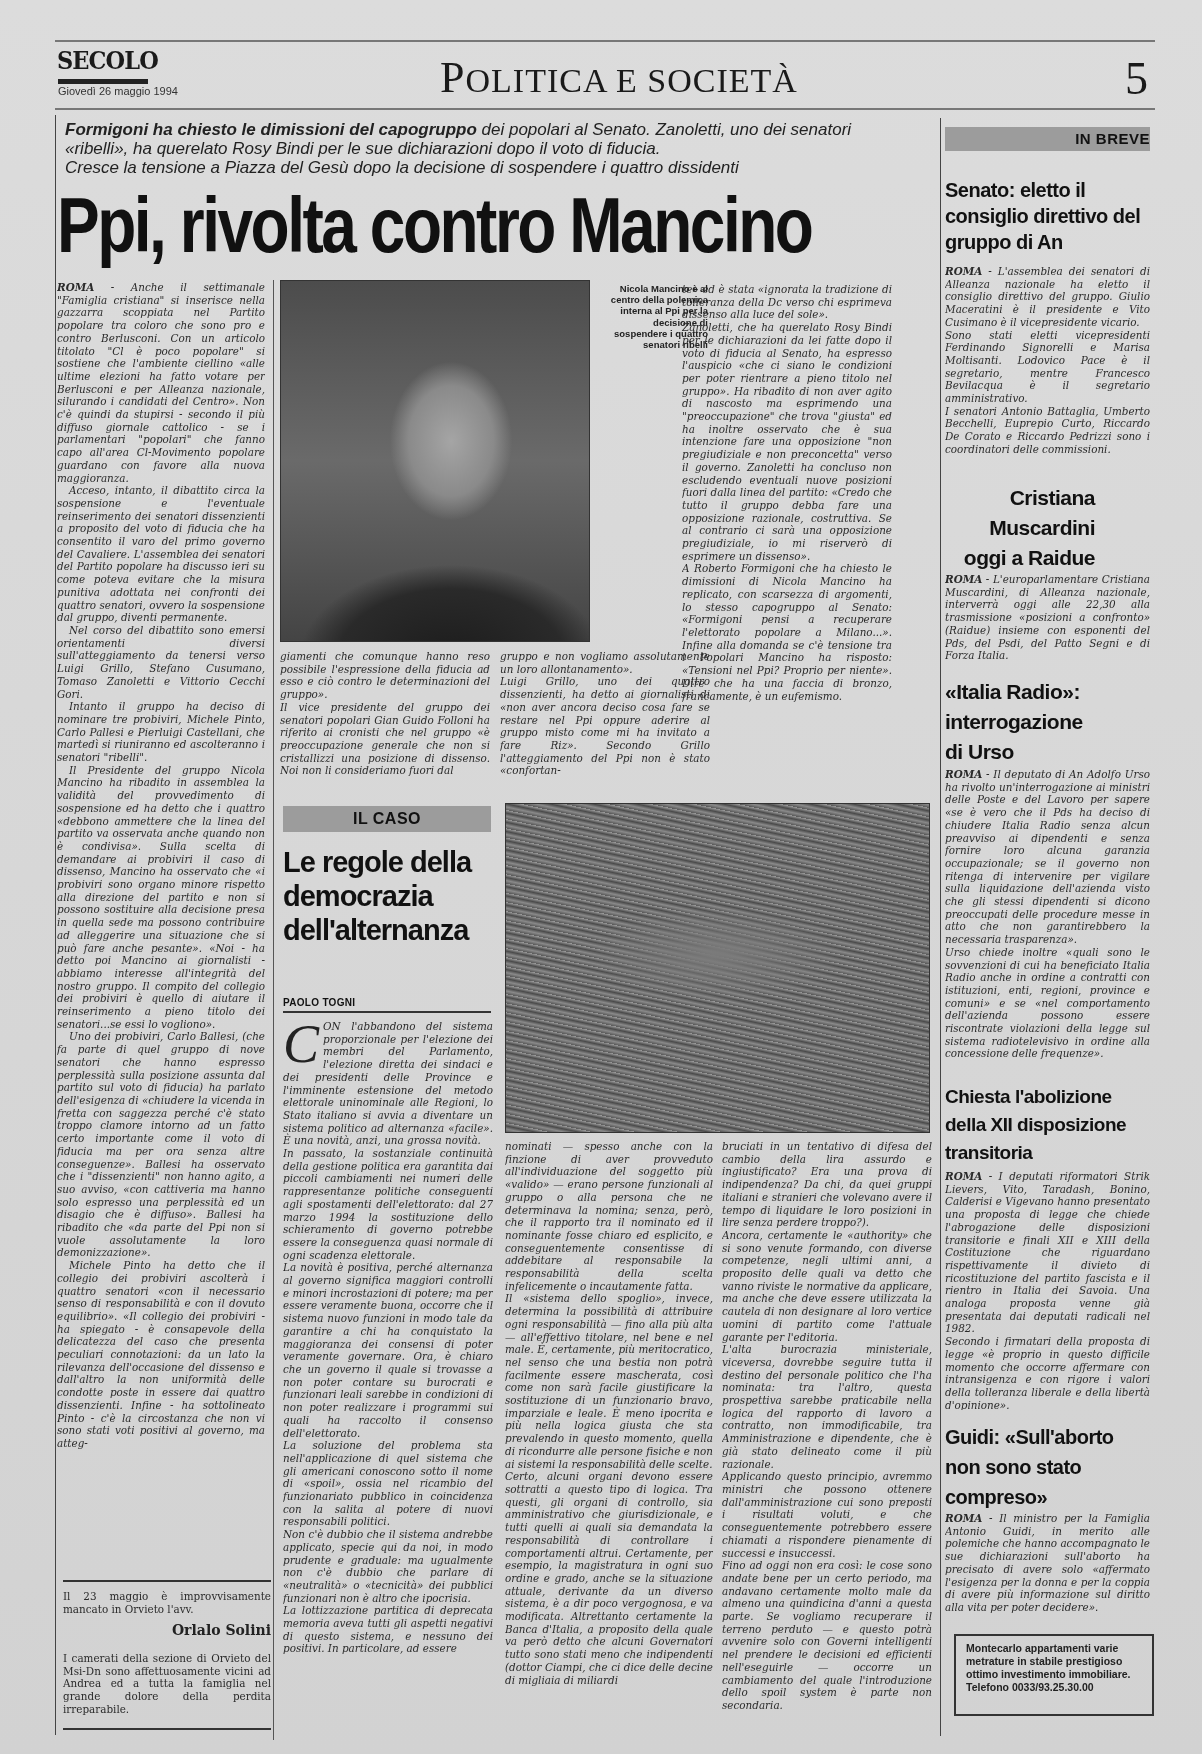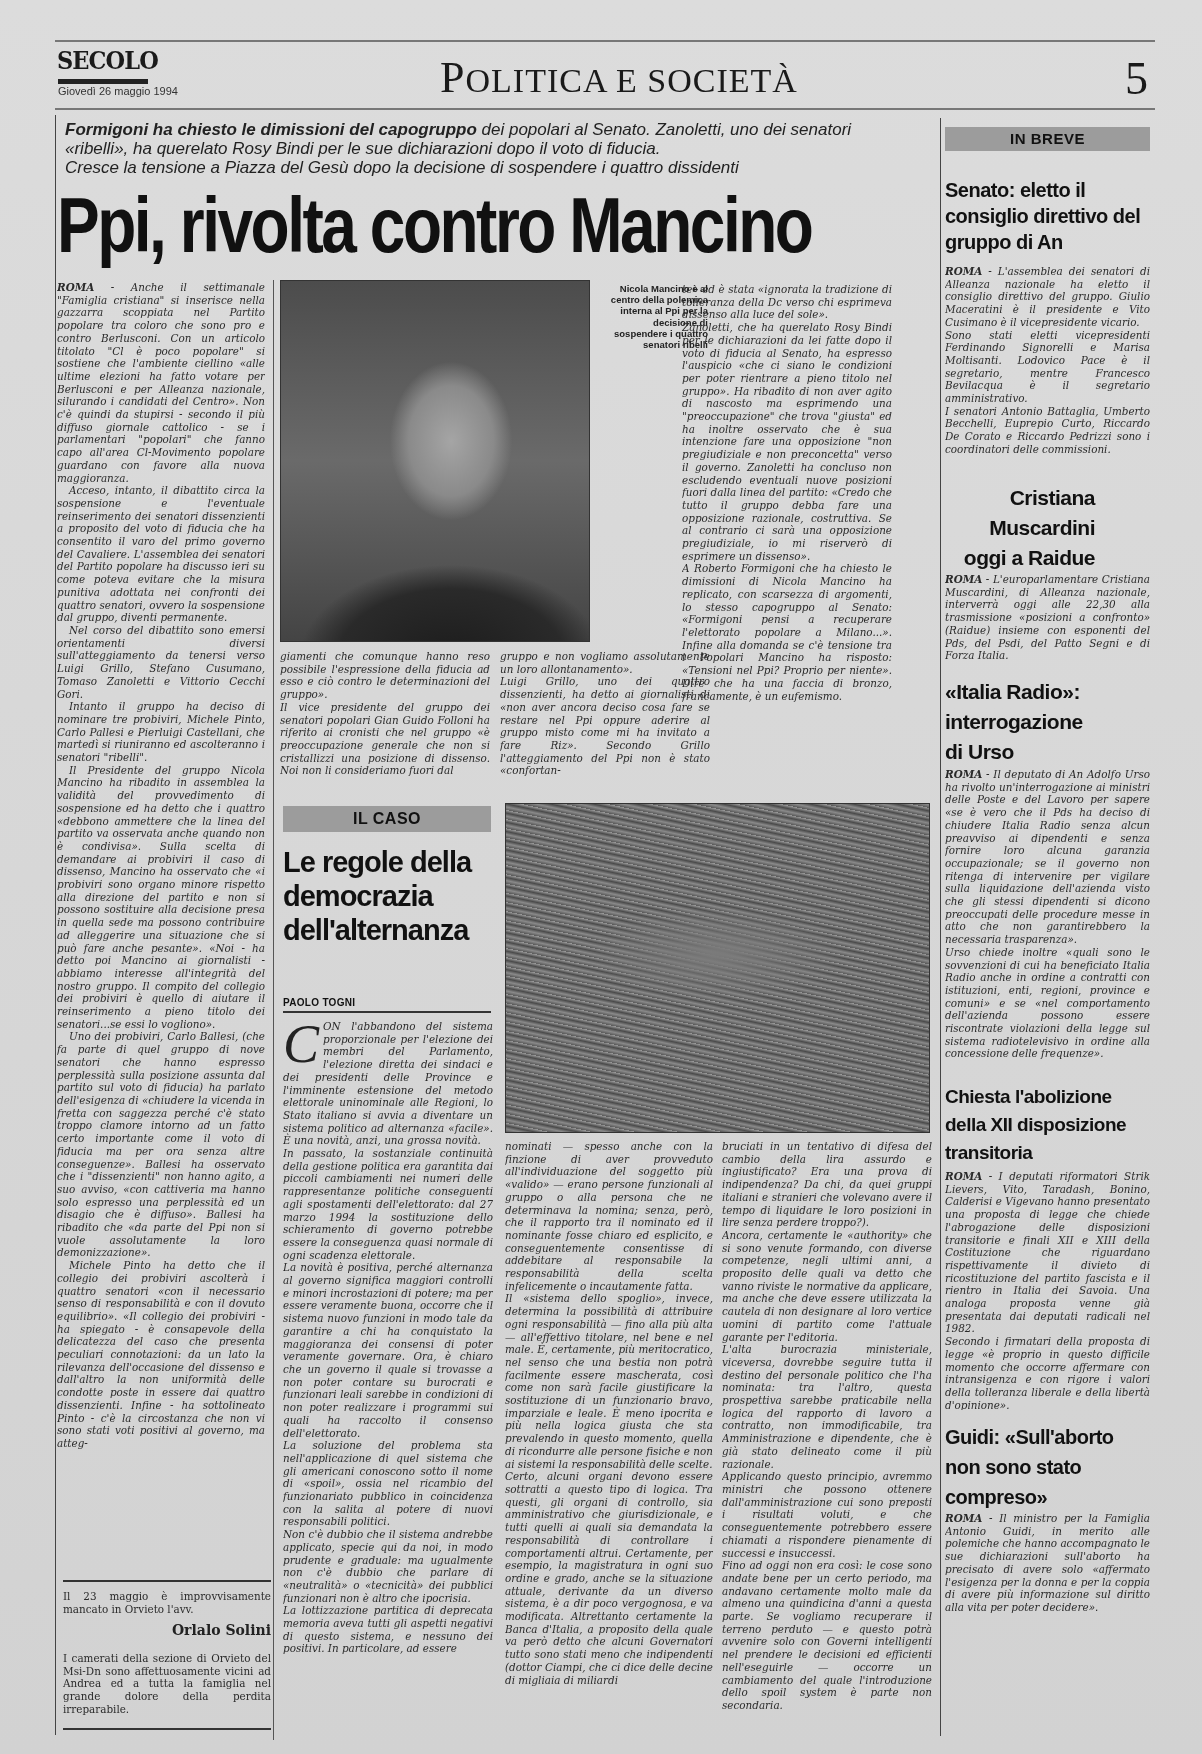--- a/index.html
+++ b/index.html
@@ -131,34 +131,38 @@
 
   <div class="col" style="left:505px; top:1140px; width:208px; height:595px; overflow:hidden; white-space:pre-line;">nominati — spesso anche con la finzione di aver provveduto all'individuazione del soggetto più «valido» — erano persone funzionali al gruppo o alla persona che ne determinava la nomina; senza, però, che il rapporto tra il nominato ed il nominante fosse chiaro ed esplicito, e conseguentemente consentisse di addebitare al responsabile la responsabilità della scelta infelicemente o incautamente fatta.
 Il «sistema dello spoglio», invece, determina la possibilità di attribuire ogni responsabilità — fino alla più alta — all'effettivo titolare, nel bene e nel male. È, certamente, più meritocratico, nel senso che una bestia non potrà facilmente essere mascherata, così come non sarà facile giustificare la sostituzione di un funzionario bravo, imparziale e leale. È meno ipocrita e più nella logica giusta che sta prevalendo in questo momento, quella di ricondurre alle persone fisiche e non ai sistemi la responsabilità delle scelte.
 Certo, alcuni organi devono essere sottratti a questo tipo di logica. Tra questi, gli organi di controllo, sia amministrativo che giurisdizionale, e tutti quelli ai quali sia demandata la responsabilità di controllare i comportamenti altrui. Certamente, per esempio, la magistratura in ogni suo ordine e grado, anche se la situazione attuale, derivante da un diverso sistema, è a dir poco vergognosa, e va modificata. Altrettanto certamente la Banca d'Italia, a proposito della quale va però detto che alcuni Governatori tutto sono stati meno che indipendenti (dottor Ciampi, che ci dice delle decine di migliaia di miliardi</div>
   <div class="col" style="left:722px; top:1140px; width:210px; height:595px; overflow:hidden; white-space:pre-line;">bruciati in un tentativo di difesa del cambio della lira assurdo e ingiustificato? Era una prova di indipendenza? Da chi, da quei gruppi italiani e stranieri che volevano avere il tempo di liquidare le loro posizioni in lire senza perdere troppo?).
 Ancora, certamente le «authority» che si sono venute formando, con diverse competenze, negli ultimi anni, a proposito delle quali va detto che vanno riviste le normative da applicare, ma anche che deve essere utilizzata la cautela di non designare al loro vertice uomini di partito come l'attuale garante per l'editoria.
 L'alta burocrazia ministeriale, viceversa, dovrebbe seguire tutta il destino del personale politico che l'ha nominata: tra l'altro, questa prospettiva sarebbe praticabile nella logica del rapporto di lavoro a contratto, non immodificabile, tra Amministrazione e dipendente, che è già stato delineato come il più razionale.
 Applicando questo principio, avremmo ministri che possono ottenere dall'amministrazione cui sono preposti i risultati voluti, e che conseguentemente potrebbero essere chiamati a rispondere pienamente di successi e insuccessi.
 Fino ad oggi non era così: le cose sono andate bene per un certo periodo, ma andavano certamente molto male da almeno una quindicina d'anni a questa parte. Se vogliamo recuperare il terreno perduto — e questo potrà avvenire solo con Governi intelligenti nel prendere le decisioni ed efficienti nell'eseguirle — occorre un cambiamento del quale l'introduzione dello spoil system è parte non secondaria.</div>
 
-  <div class="label-box" style="left:945px; top:127px; width:205px; height:24px; line-height:24px; font-size:15px;">IN BREVE</div>
+  <div class="label-box" style="left:945px; top:127px; width:205px; height:24px; line-height:24px; font-size:15px;text-align:right;">IN BREVE</div>
 
   <div class="breve-headline" style="top:177px;">Senato: eletto il consiglio direttivo del gruppo di An</div>
   <div class="col" style="left:945px; top:265px; width:205px; height:200px; overflow:hidden; white-space:pre-line;"><span class="dateline">ROMA</span><span> - L'assemblea dei senatori di Alleanza nazionale ha eletto il consiglio direttivo del gruppo. Giulio Maceratini è il presidente e Vito Cusimano è il vicepresidente vicario.
 Sono stati eletti vicepresidenti Ferdinando Signorelli e Marisa Moltisanti. Lodovico Pace è il segretario, mentre Francesco Bevilacqua è il segretario amministrativo.
 I senatori Antonio Battaglia, Umberto Becchelli, Euprepio Curto, Riccardo De Corato e Riccardo Pedrizzi sono i coordinatori delle commissioni.</span></div>
 
   <div class="breve-headline" style="top:483px; font-size:21px; line-height:30px; width:150px;text-align:right;">Cristiana Muscardini oggi a Raidue</div>
   <div class="col" style="left:945px; top:573px; width:205px; height:95px; overflow:hidden; white-space:pre-line;"><span class="dateline">ROMA</span><span> - L'europarlamentare Cristiana Muscardini, di Alleanza nazionale, interverrà oggi alle 22,30 alla trasmissione «posizioni a confronto» (Raidue) insieme con esponenti del Pds, del Psdi, del Patto Segni e di Forza Italia.</span></div>
 
   <div class="breve-headline" style="top:677px; font-size:21px; line-height:30px; width:150px;">«Italia Radio»: interrogazione di Urso</div>
   <div class="col" style="left:945px; top:768px; width:205px; height:305px; overflow:hidden; white-space:pre-line;"><span class="dateline">ROMA</span><span> - Il deputato di An Adolfo Urso ha rivolto un'interrogazione ai ministri delle Poste e del Lavoro per sapere «se è vero che il Pds ha deciso di chiudere Italia Radio senza alcun preavviso ai dipendenti e senza fornire loro alcuna garanzia occupazionale; se il governo non ritenga di intervenire per vigilare sulla liquidazione dell'azienda visto che gli stessi dipendenti si dicono preoccupati delle procedure messe in atto che non garantirebbero la necessaria trasparenza».
 Urso chiede inoltre «quali sono le sovvenzioni di cui ha beneficiato Italia Radio anche in ordine a contratti con istituzioni, enti, regioni, province e comuni» e se «nel comportamento dell'azienda possono essere riscontrate violazioni della legge sul sistema radiotelevisivo in ordine alla concessione delle frequenze».</span></div>
 
   <div class="breve-headline" style="top:1083px; font-size:19px; line-height:28px;">Chiesta l'abolizione della XII disposizione transitoria</div>
   <div class="col" style="left:945px; top:1170px; width:205px; height:240px; overflow:hidden; white-space:pre-line;"><span class="dateline">ROMA</span><span> - I deputati riformatori Strik Lievers, Vito, Taradash, Bonino, Calderisi e Vigevano hanno presentato una proposta di legge che chiede l'abrogazione delle disposizioni transitorie e finali XII e XIII della Costituzione che riguardano rispettivamente il divieto di ricostituzione del partito fascista e il rientro in Italia dei Savoia. Una analoga proposta venne già presentata dai deputati radicali nel 1982.
 Secondo i firmatari della proposta di legge «è proprio in questo difficile momento che occorre affermare con intransigenza e con rigore i valori della tolleranza liberale e della libertà d'opinione».</span></div>
 
   <div class="breve-headline" style="top:1422px; font-size:20px; line-height:30px; width:190px;">Guidi: «Sull'aborto non sono stato compreso»</div>
   <div class="col" style="left:945px; top:1512px; width:205px; height:105px; overflow:hidden; white-space:pre-line;"><span class="dateline">ROMA</span><span> - Il ministro per la Famiglia Antonio Guidi, in merito alle polemiche che hanno accompagnato le sue dichiarazioni sull'aborto ha precisato di avere solo «affermato l'esigenza per la donna e per la coppia di avere più informazione sul diritto alla vita per poter decidere».</span></div>
 
+  <div class="ad-box">
+    <div>Montecarlo appartamenti varie metrature in stabile prestigioso ottimo investimento immobiliare.</div>
+    <div>Telefono 0033/93.25.30.00</div>
+  </div>
 </div>
 
 </body></html>

